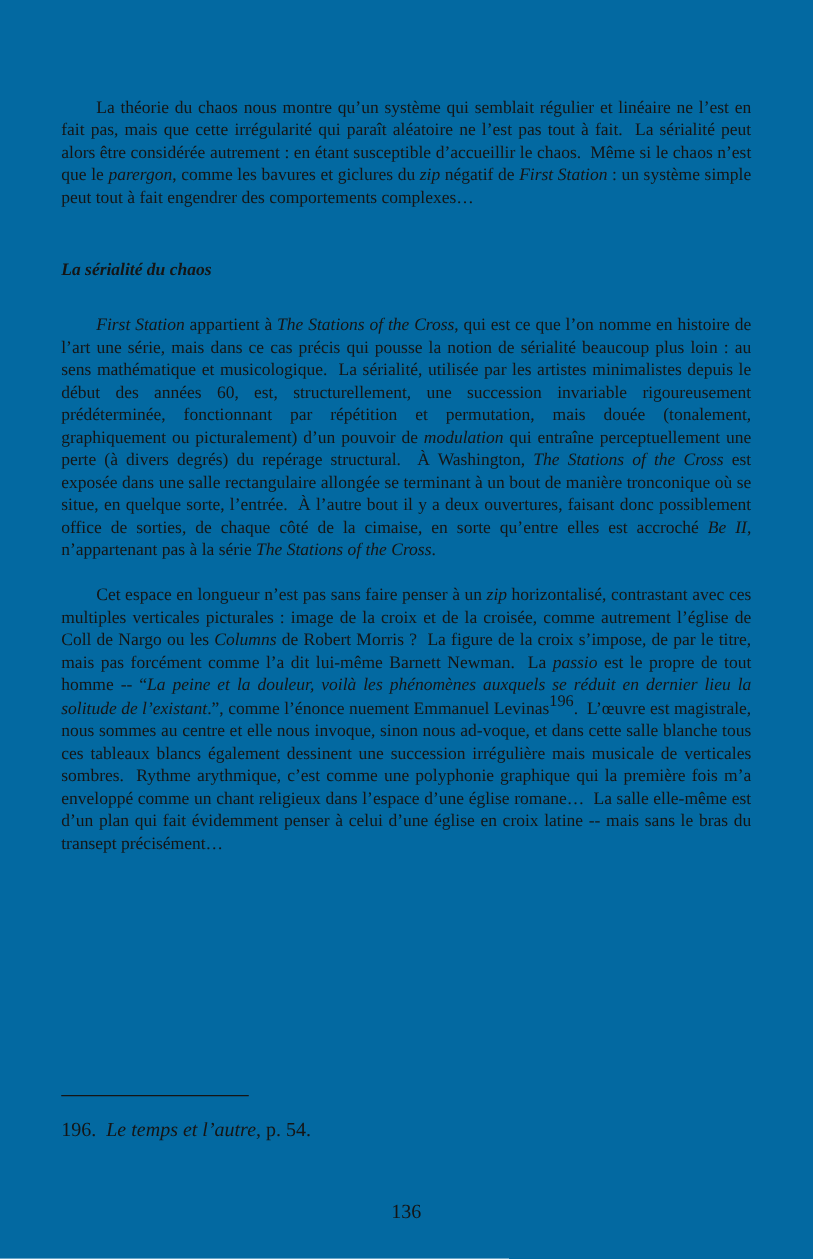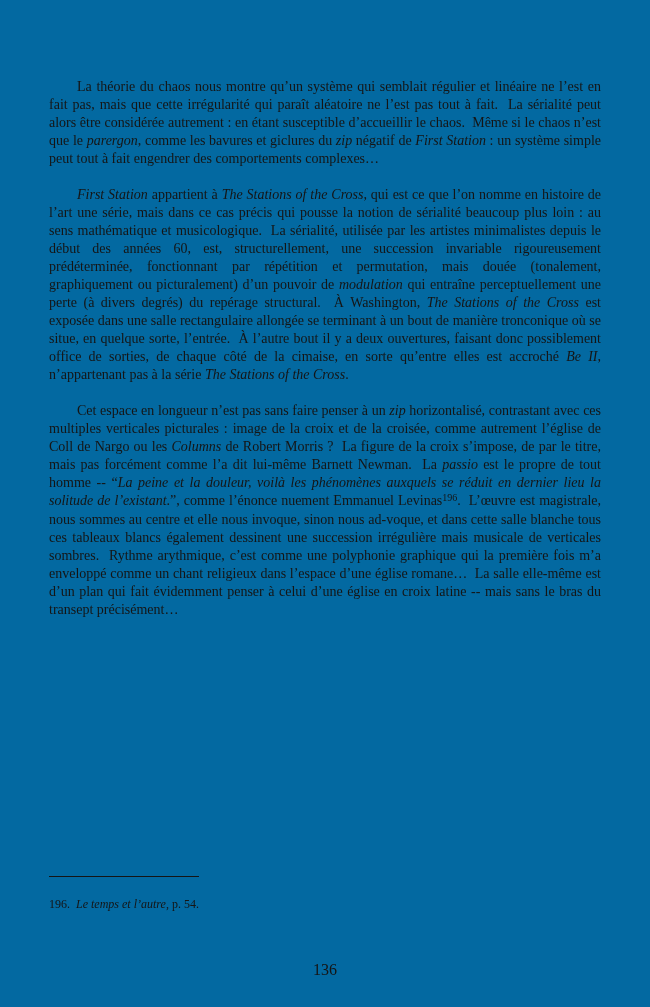--- a/index.html
+++ b/index.html
@@ -34,39 +34,39 @@
   .section-heading {
     font-size: 14px;
     line-height: 18px;
     margin: 40px 0 26px 0;
     font-weight: normal;
     text-align: left;
   }
   .seg.italic { font-style: italic; }
   .seg.bold-italic { font-style: italic; font-weight: bold; }
   .seg.superscript {
-    font-size: 10px;
+    font-size: 13px;
     vertical-align: baseline;
     position: relative;
     top: -0.45em;
   }
   .footnote-area {
     position: absolute;
     top: 876px;
     left: 49px;
     right: 49px;
   }
   .footnote-rule {
     width: 150px;
     border-top: 1px solid #151515;
     height: 0;
     margin: 0 0 20px 0;
   }
   .footnote {
-    font-size: 12px;
+    font-size: 16px;
     line-height: 15px;
     margin: 0;
     text-align: left;
   }
   .page-number {
     position: absolute;
     top: 961px;
     left: 0;
     right: 0;
     text-align: center;
@@ -74,20 +74,21 @@
   }
 </style>
 </head>
 <body>
 
 <div class="page">
 
   <div class="body-text">
     <p class="para"><span class="seg">La théorie du chaos nous montre qu’un système qui semblait régulier et linéaire ne l’est en fait pas, mais que cette irrégularité qui paraît aléatoire ne l’est pas tout à fait.&nbsp; La sérialité peut alors être considérée autrement : en étant susceptible d’accueillir le chaos.&nbsp; Même si le chaos n’est que le </span><span class="seg italic">parergon</span><span class="seg">, comme les bavures et giclures du </span><span class="seg italic">zip</span><span class="seg"> négatif de </span><span class="seg italic">First Station</span><span class="seg"> : un système simple peut tout à fait engendrer des comportements complexes…</span></p>
 
+    <h3 class="section-heading"><span class="seg bold-italic">La sérialité du chaos</span></h3>
 
     <p class="para"><span class="seg italic">First Station</span><span class="seg"> appartient à </span><span class="seg italic">The Stations of the Cross</span><span class="seg">, qui est ce que l’on nomme en histoire de l’art une série, mais dans ce cas précis qui pousse la notion de sérialité beaucoup plus loin : au sens mathématique et musicologique.&nbsp; La sérialité, utilisée par les artistes minimalistes depuis le début des années 60, est, structurellement, une succession invariable rigoureusement prédéterminée, fonctionnant par répétition et permutation, mais douée (tonalement, graphiquement ou picturalement) d’un pouvoir de </span><span class="seg italic">modulation</span><span class="seg"> qui entraîne perceptuellement une perte (à divers degrés) du repérage structural.&nbsp; À Washington, </span><span class="seg italic">The Stations of the Cross</span><span class="seg"> est exposée dans une salle rectangulaire allongée se terminant à un bout de manière tronconique où se situe, en quelque sorte, l’entrée.&nbsp; À l’autre bout il y a deux ouvertures, faisant donc possiblement office de sorties, de chaque côté de la cimaise, en sorte qu’entre elles est accroché </span><span class="seg italic">Be II</span><span class="seg">, n’appartenant pas à la série </span><span class="seg italic">The Stations of the Cross</span><span class="seg">.</span></p>
 
     <p class="para"><span class="seg">Cet espace en longueur n’est pas sans faire penser à un </span><span class="seg italic">zip</span><span class="seg"> horizontalisé, contrastant avec ces multiples verticales picturales : image de la croix et de la croisée, comme autrement l’église de Coll de Nargo ou les </span><span class="seg italic">Columns</span><span class="seg"> de Robert Morris ?&nbsp; La figure de la croix s’impose, de par le titre, mais pas forcément comme l’a dit lui-même Barnett Newman.&nbsp; La </span><span class="seg italic">passio</span><span class="seg"> est le propre de tout homme -- “</span><span class="seg italic">La peine et la douleur, voilà les phénomènes auxquels se réduit en dernier lieu la solitude de l’existant</span><span class="seg">.”, comme l’énonce nuement Emmanuel Levinas</span><span class="seg superscript">196</span><span class="seg">.&nbsp; L’œuvre est magistrale, nous sommes au centre et elle nous invoque, sinon nous ad-voque, et dans cette salle blanche tous ces tableaux blancs également dessinent une succession irrégulière mais musicale de verticales sombres.&nbsp; Rythme arythmique, c’est comme une polyphonie graphique qui la première fois m’a enveloppé comme un chant religieux dans l’espace d’une église romane…&nbsp; La salle elle-même est d’un plan qui fait évidemment penser à celui d’une église en croix latine -- mais sans le bras du transept précisément…</span></p>
   </div>
 
   <div class="footnote-area">
     <div class="footnote-rule"></div>
     <p class="footnote"><span class="seg">196.&nbsp; </span><span class="seg italic">Le temps et l’autre</span><span class="seg">, p. 54.</span></p>
   </div>

